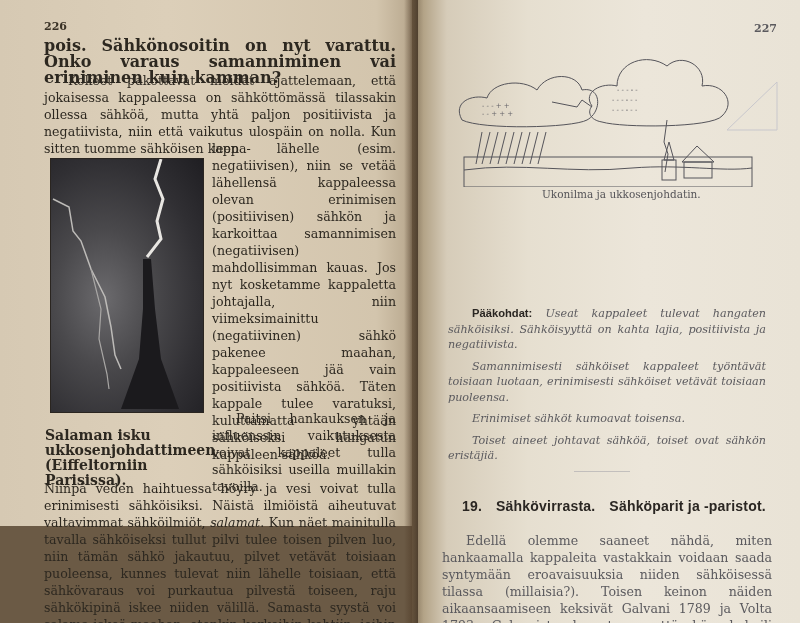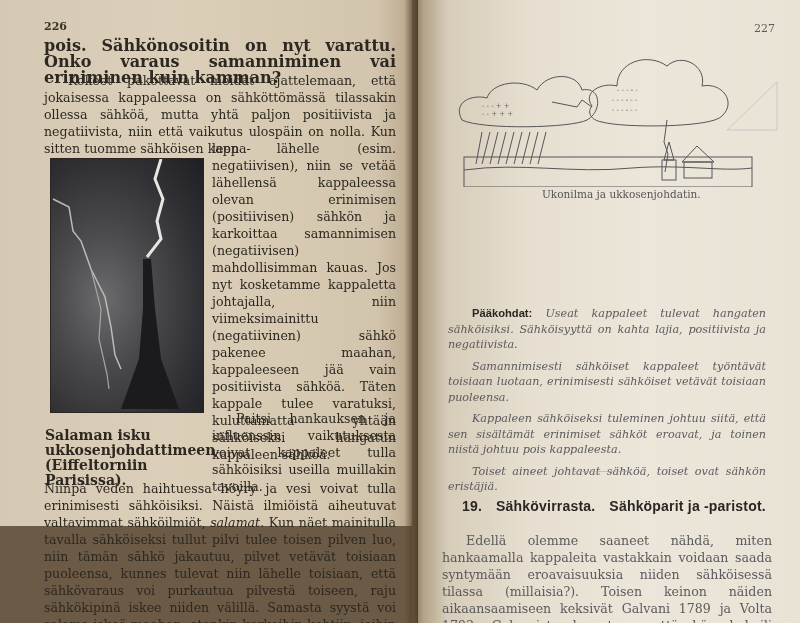--- a/index.html
+++ b/index.html
@@ -66,21 +66,21 @@
 
 
     <div class="text indent" style="left:212px;top:410px;width:184px;">Paitsi hankauksen ja influenssin vaikutuksesta voivat kappaleet tulla sähköisiksi useilla muillakin tavoilla.</div>
 
     <div class="text" style="left:44px;top:480px;width:352px;">
       <span>Niinpä veden haihtuessa höyry ja vesi voivat tulla erinimisesti sähköisiksi. Näistä ilmiöistä aiheutuvat valtavimmat sähköilmiöt, </span><span class="it">salamat</span><span>. Kun näet mainitulla tavalla sähköiseksi tullut pilvi tulee toisen pilven luo, niin tämän sähkö jakautuu, pilvet vetävät toisiaan puoleensa, kunnes tulevat niin lähelle toisiaan, että sähkövaraus voi purkautua pilvestä toiseen, raju sähkökipinä iskee niiden välillä. Samasta syystä voi salama iskeä maahan, etenkin korkeihin kohtiin, joihin sähköiset pilvet vetävät erinimisen sähkön maasta.</span>
     </div>
   </div>
 
   <div class="page-right">
-    <div class="pageno" style="left:342px;top:22px;font-weight:normal;color:#5b5a5e;">227</div>
+    <div class="pageno" style="left:342px;top:22px;font-weight:bold;color:#5b5a5e;">227</div>
 
     <svg style="position:absolute;left:40px;top:42px;" width="310" height="145" viewBox="0 0 310 145">
       <g stroke="#55545a" fill="none" stroke-width="1">
         <path d="M10 78 C0 60 20 52 35 56 C40 40 70 36 85 48 C95 30 125 30 130 48 C150 44 150 70 135 78 C120 86 30 88 10 78 Z"></path>
         <path d="M100 60 L125 65 L130 58 L140 65"></path>
         <path d="M140 64 C130 50 150 40 165 44 C165 20 195 10 215 24 C230 10 255 24 250 44 C270 40 285 60 270 74 C260 86 170 86 150 80 C138 78 135 70 140 64 Z"></path>
         <path d="M215 78 L212 100 L216 112 L213 130"></path>
         <line x1="30" y1="90" x2="24" y2="122"></line>
         <line x1="38" y1="90" x2="30" y2="122"></line>
         <line x1="46" y1="90" x2="38" y2="122"></line>
@@ -108,21 +108,21 @@
     <svg style="position:absolute;left:310px;top:80px;" width="60" height="55">
       <polygon points="5,50 55,50 55,2" fill="none" stroke="#c8c7cc" stroke-width="1"></polygon>
     </svg>
 
     <div class="fig-caption" style="left:130px;">Ukonilma ja ukkosenjohdatin.</div>
 
 
     <div class="text light small it" style="left:30px;top:300px;width:330px;">
       <p class="indent"><span class="pk-label">Pääkohdat:</span> <span>Useat kappaleet tulevat hangaten sähköisiksi. Sähköisyyttä on kahta lajia, positiivista ja negatiivista.</span></p>
       <p class="indent">Samannimisesti sähköiset kappaleet työntävät toisiaan luotaan, erinimisesti sähköiset vetävät toisiaan puoleensa.</p>
-      <p class="indent">Kappaleen sähköiseksi tuleminen johtuu siitä, että sen sisältämät erinimiset sähköt eroavat, ja toinen niistä johtuu pois kappaleesta.</p>
+      <p class="indent">Erinimiset sähköt kumoavat toisensa.</p>
       <p class="indent">Toiset aineet johtavat sähköä, toiset ovat sähkön eristäjiä.</p>
     </div>
 
     <div class="stamp" style="left:162px;"></div>
 
     <div class="heading" style="left:50px;">
       <span>19.</span><span>Sähkövirrasta.</span><span>Sähköparit ja -paristot.</span>
     </div>
 
     <div class="text light indent" style="left:30px;top:532px;width:330px;">Edellä olemme saaneet nähdä, miten hankaamalla kappaleita vastakkain voidaan saada syntymään eroavaisuuksia niiden sähköisessä tilassa (millaisia?). Toisen keinon näiden aikaansaamiseen keksivät Galvani 1789 ja Volta 1793. Galvanista kerrotaan, että hän kokeili syötäväksi aiotuilla samma-</div>

